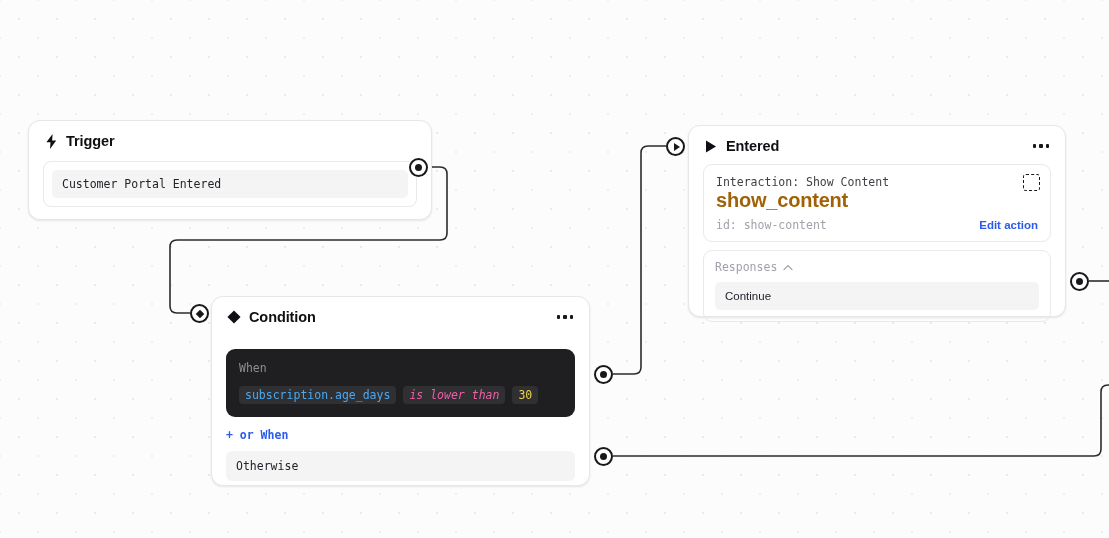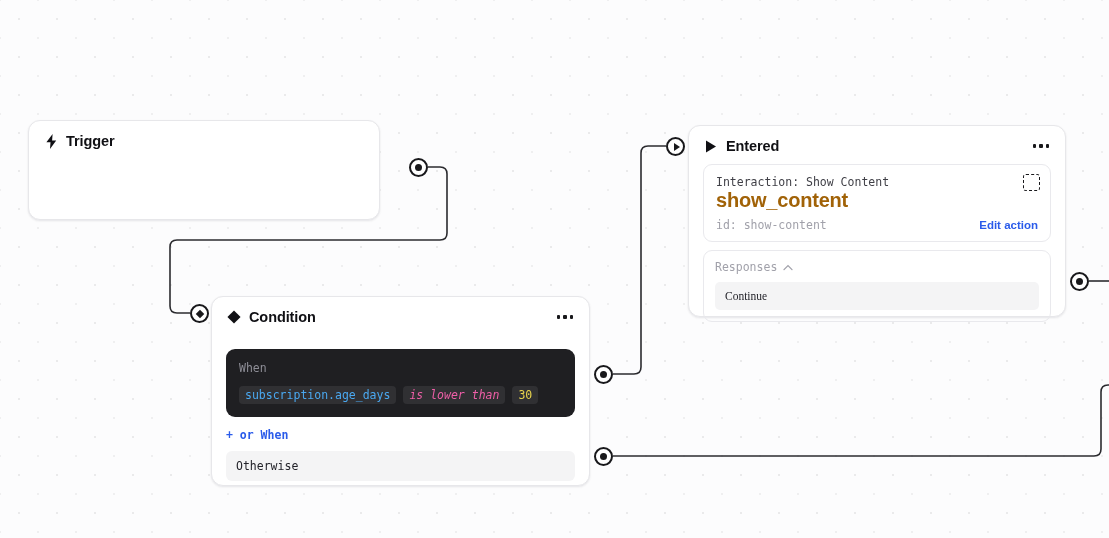--- a/index.html
+++ b/index.html
@@ -24,21 +24,21 @@
     box-sizing:border-box;
   }
   .node-head{display:flex;align-items:center;padding:12px 14px 6px 14px;}
   .node-title{font-size:14.5px;font-weight:700;color:#101014;letter-spacing:-.1px;}
   .head-icon{display:inline-flex;align-items:center;justify-content:center;
     width:16px;height:16px;margin-right:7px;}
   .dots{margin-left:auto;display:flex;gap:3px;align-items:center;cursor:pointer;padding:2px;}
   .dots i{width:3.5px;height:3.5px;background:#18181b;border-radius:1px;display:block;}
 
   
-  #trigger{left:28px;top:120px;width:352px;height:100px;}
+  #trigger{left:28px;top:120px;width:404px;height:100px;}
   .trig-box{margin:6px 14px 0 14px;border:1px solid #e9e9ed;border-radius:8px;padding:8px;}
   .trig-inner{background:#f4f4f5;border-radius:5px;padding:7px 10px;
     font-family:"DejaVu Sans Mono",monospace;font-size:11.5px;color:#23232a;}
 
   
   #condition{left:211px;top:296px;width:379px;height:190px;}
   .cond-code{margin:18px 14px 0 14px;background:#1f1f22;border-radius:9px;padding:12px 13px 13px 13px;}
   .cond-when{font-family:"DejaVu Sans Mono",monospace;font-size:11.5px;color:#8d8d96;margin-bottom:11px;}
   .chips{display:flex;align-items:flex-start;gap:7px;flex-wrap:wrap;}
   .chip{font-family:"DejaVu Sans Mono",monospace;font-size:11.5px;
@@ -58,21 +58,21 @@
   .act-name{font-size:20px;font-weight:700;color:#a16207;margin-top:0;letter-spacing:-.2px;}
   .act-foot{display:flex;align-items:center;margin-top:6px;gap:40px;}
   .act-id{font-family:"DejaVu Sans Mono",monospace;font-size:11.5px;color:#a1a1aa;}
   .act-edit{margin-left:auto;font-size:11.5px;color:#2a5bea;font-weight:700;cursor:pointer;}
   .dash-sq{position:absolute;right:10px;top:9px;width:15px;height:15px;
     border:1.6px dashed #18181b;border-radius:3px;cursor:pointer;}
   .resp-box{margin:8px 14px 0 14px;border:1px solid #e9e9ed;border-radius:9px;padding:9px 11px 11px 11px;}
   .resp-head{display:flex;align-items:center;gap:6px;font-family:"DejaVu Sans Mono",monospace;
     font-size:11.5px;color:#a1a1aa;cursor:pointer;}
   .resp-item{margin-top:8px;background:#f4f4f5;border-radius:5px;padding:8px 10px;
-    font-family:Liberation Serif, serif;font-size:11.5px;color:#23232a;}
+    font-family:Liberation Sans, sans-serif;font-size:11.5px;color:#23232a;}
 
   
   .port{position:absolute;width:19px;height:19px;border-radius:50%;
     background:#fff;border:2px solid #18181b;box-sizing:border-box;
     display:flex;align-items:center;justify-content:center;cursor:pointer;z-index:5;}
   .port .d{width:7px;height:7px;background:#18181b;border-radius:50%;}
   .port .tri{width:0;height:0;border-left:6px solid #18181b;
     border-top:4px solid transparent;border-bottom:4px solid transparent;margin-left:2px;}
   .port .dia{width:6px;height:6px;background:#18181b;transform:rotate(45deg);}
 </style>
@@ -95,20 +95,23 @@
   </svg>
 
   <div class="node" id="trigger">
     <div class="node-head">
       <span class="head-icon">
         <svg width="13" height="15" viewBox="0 0 13 15">
             <path d="M7.6 0 1.4 8.3h4.1L5 15l6.2-8.6H7.1z" fill="#101014"></path>
           </svg>
       </span>
       <span class="node-title">Trigger</span>
+    </div>
+    <div class="trig-box">
+      <div class="trig-inner">Customer Portal Entered</div>
     </div>
   </div>
   <div class="port" style="left:409px;top:158px;">
     <span class="d"></span>
   </div>
 
   <div class="node" id="condition">
     <div class="node-head">
       <span class="head-icon">
         <svg width="14" height="14" viewBox="0 0 14 14">

